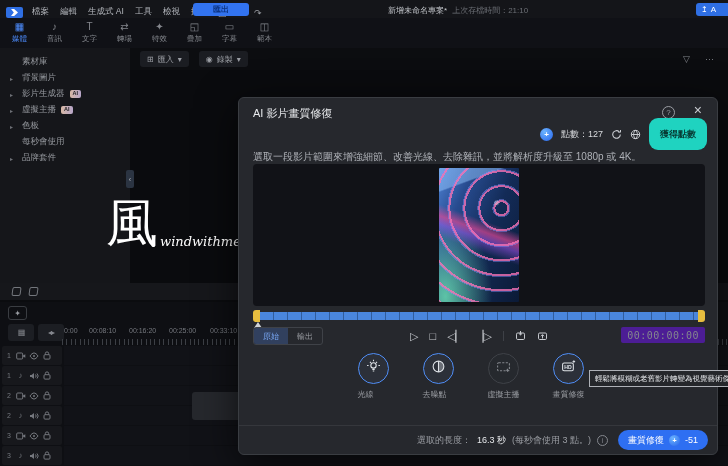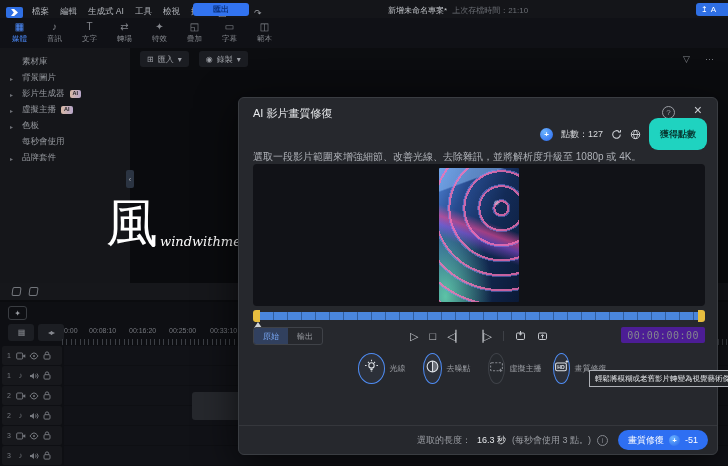--- a/index.html
+++ b/index.html
@@ -88,21 +88,21 @@
 .playhead{position:absolute;left:1px;top:12px;width:0;height:0;border-left:4px solid transparent;border-right:4px solid transparent;border-bottom:6px solid #cfd2d6}
 .ctrl{position:absolute;left:14px;top:229px;width:452px;height:18px}
 .toggle{position:absolute;left:0;top:0;display:flex;border:1px solid #3f4248;border-radius:3px;overflow:hidden}
 .tg{padding:2.5px 9px;font-size:8px;color:#9a9da3}
 .tg.sel{background:#31405e;color:#79a8f7}
 .transport{position:absolute;left:50%;transform:translateX(-50%);top:0;display:flex;align-items:center;gap:11px;color:#c9ccd1;font-size:11px;height:18px}
 .t-div{width:1px;height:10px;background:#3f4248}
 .transport .tp{line-height:1;white-space:nowrap}
 .timecode{position:absolute;right:0;top:0;background:#4c1d95;border-radius:2px;padding:2.5px 6px;font-family:"DejaVu Sans Mono",monospace;font-size:10px;color:#84878d;letter-spacing:.5px}
 .features{position:absolute;left:0;top:255px;width:480px;display:flex;justify-content:center;gap:17px}
-.feat{width:48px;display:flex;align-items:center;gap:5px}
+.feat{width:48px;display:flex;flex-direction:column;align-items:flex-start;gap:5px}
 .f-circle{width:31px;height:31px;border-radius:50%;background:#26292e;border:1.5px solid #3f4248;display:flex;align-items:center;justify-content:center;color:#84878d}
 .feat.active .f-circle{border-color:#4f8df5;background:#2c3039;color:#dfe3e8}
 .f-label{font-size:8px;color:#9a9da3;white-space:nowrap}
 .tooltip{position:absolute;left:350px;top:272px;background:#25272b;border:1px solid #aeb1b7;padding:2.5px 5px;font-size:7.5px;color:#e4e6e9;white-space:nowrap;z-index:12}
 .m-divider{position:absolute;left:0;top:327px;width:100%;height:1px;background:#35373c}
 .m-footer{position:absolute;left:0;top:331px;width:478px;height:22px;display:flex;align-items:center;justify-content:flex-end;padding-right:9px;gap:6px;font-size:9px;white-space:nowrap}
 .len-pre,.len-suf{color:#9a9da3}.len-val{color:#e6e8eb}
 .info-ic{width:11px;height:11px;border:1px solid #84878d;border-radius:50%;color:#84878d;font-size:7px;display:flex;align-items:center;justify-content:center;flex:none}
 .m-action{height:20px;border-radius:11px;background:#2e6ff2;color:#fff;display:flex;align-items:center;gap:5px;padding:0 10px;font-size:9px;margin-left:4px}
 .m-action .coin{width:11px;height:11px;font-size:7px}

